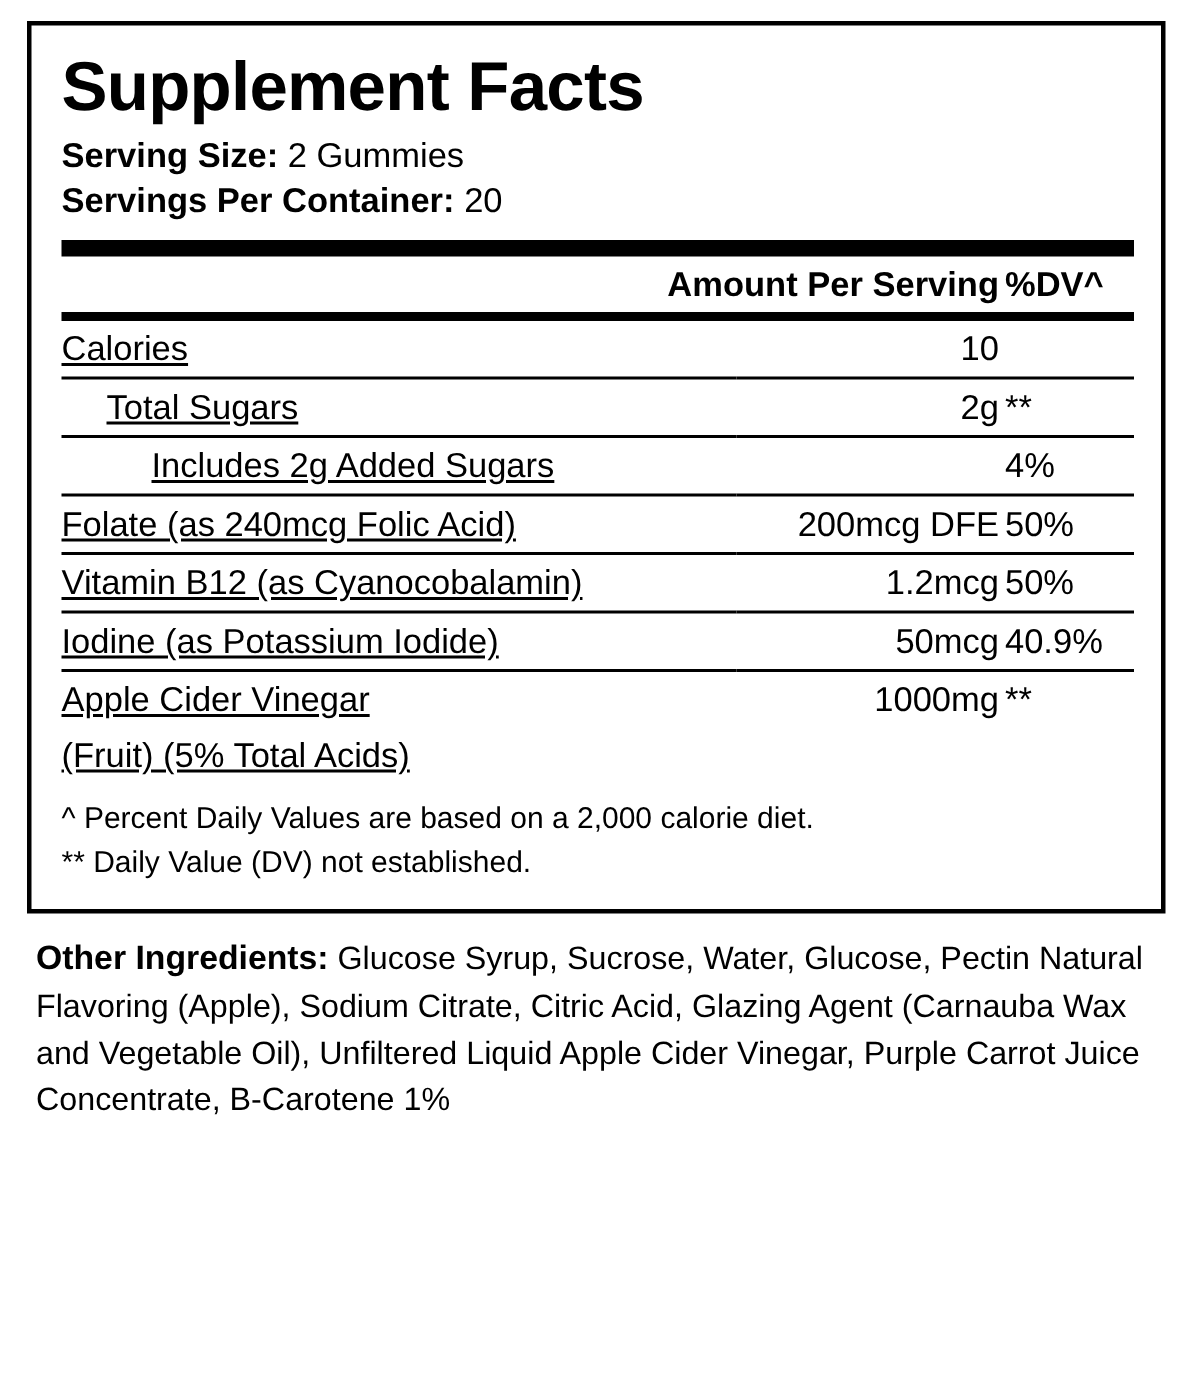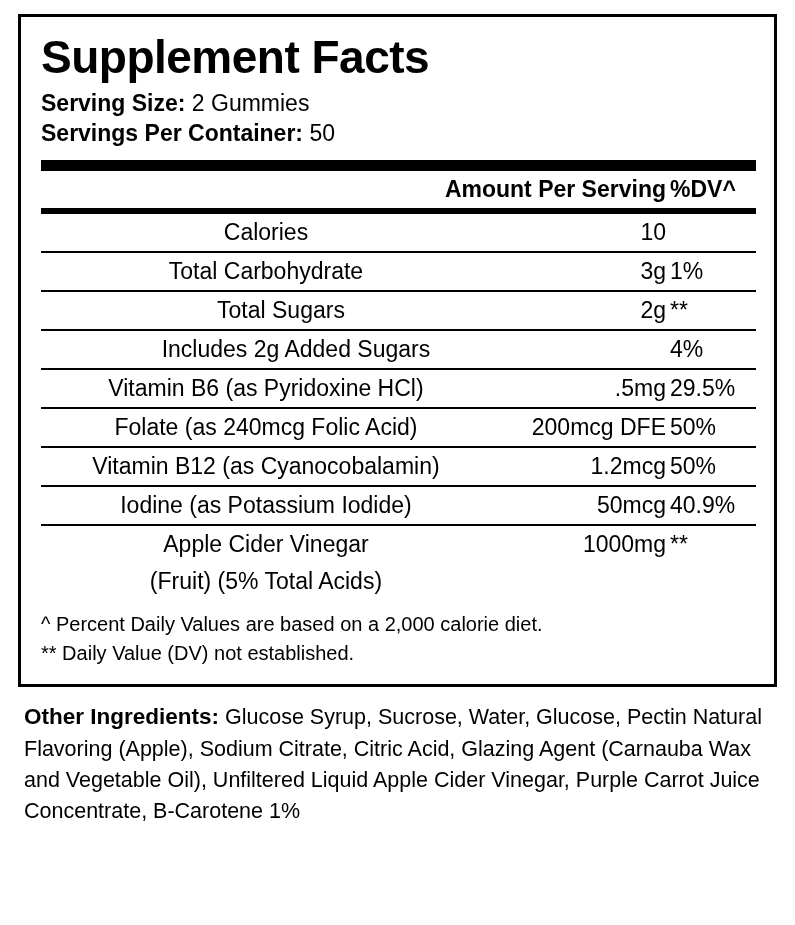--- a/index.html
+++ b/index.html
@@ -61,22 +61,23 @@
     vertical-align: bottom;
     border-bottom: 2px solid #000000;
   }
   table.facts tr.no-rule td {
     border-bottom: none;
   }
   table.facts tr:last-child td {
     border-bottom: none;
   }
   .c-name {
-    text-align: center;
+    text-align: left;
     white-space: nowrap;
+    text-decoration: underline;
   }
   .c-amt {
     text-align: right;
     white-space: nowrap;
     padding-right: 4px !important;
   }
   .c-dv {
     white-space: nowrap;
     width: 86px;
   }
@@ -115,21 +116,21 @@
   <div class="panel">
 
     <div class="title">Supplement Facts</div>
 
     <div class="serving-line">
       <b>Serving Size:</b>
       <span>2 Gummies</span>
     </div>
     <div class="serving-line">
       <b>Servings Per Container:</b>
-      <span>50</span>
+      <span>20</span>
     </div>
 
     <div class="rule-thick"></div>
 
     <table class="facts">
       <tbody>
           <tr class="head-row">
         <td class="c-name"></td>
         <td class="c-amt">Amount Per Serving</td>
         <td class="c-dv">%DV^</td>
@@ -140,38 +141,28 @@
     <div class="rule-med"></div>
 
     <table class="facts">
       <tbody>
           <tr>
         <td class="c-name">Calories</td>
         <td class="c-amt">10</td>
         <td class="c-dv"></td>
       </tr>
       <tr>
-        <td class="c-name">Total Carbohydrate</td>
-        <td class="c-amt">3g</td>
-        <td class="c-dv">1%</td>
-      </tr>
-      <tr>
         <td class="c-name indent1">Total Sugars</td>
         <td class="c-amt">2g</td>
         <td class="c-dv">**</td>
       </tr>
       <tr>
         <td class="c-name indent2">Includes 2g Added Sugars</td>
         <td class="c-amt"></td>
         <td class="c-dv">4%</td>
-      </tr>
-      <tr>
-        <td class="c-name">Vitamin B6 (as Pyridoxine HCl)</td>
-        <td class="c-amt">.5mg</td>
-        <td class="c-dv">29.5%</td>
       </tr>
       <tr>
         <td class="c-name">Folate (as 240mcg Folic Acid)</td>
         <td class="c-amt">200mcg DFE</td>
         <td class="c-dv">50%</td>
       </tr>
       <tr>
         <td class="c-name">Vitamin B12 (as Cyanocobalamin)</td>
         <td class="c-amt">1.2mcg</td>
         <td class="c-dv">50%</td>

